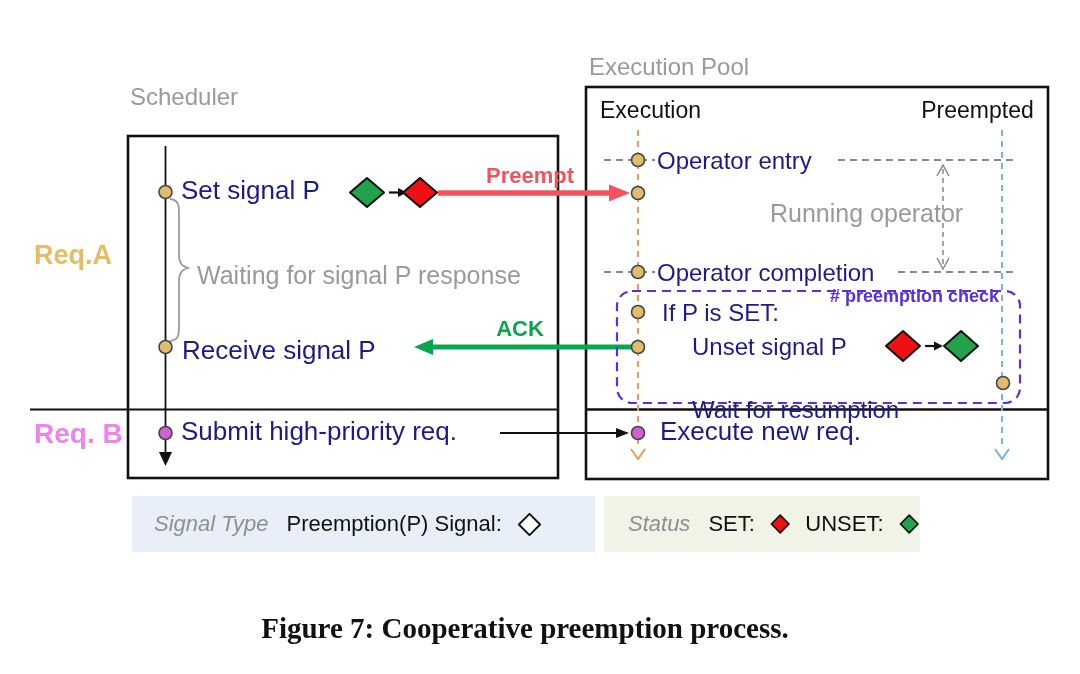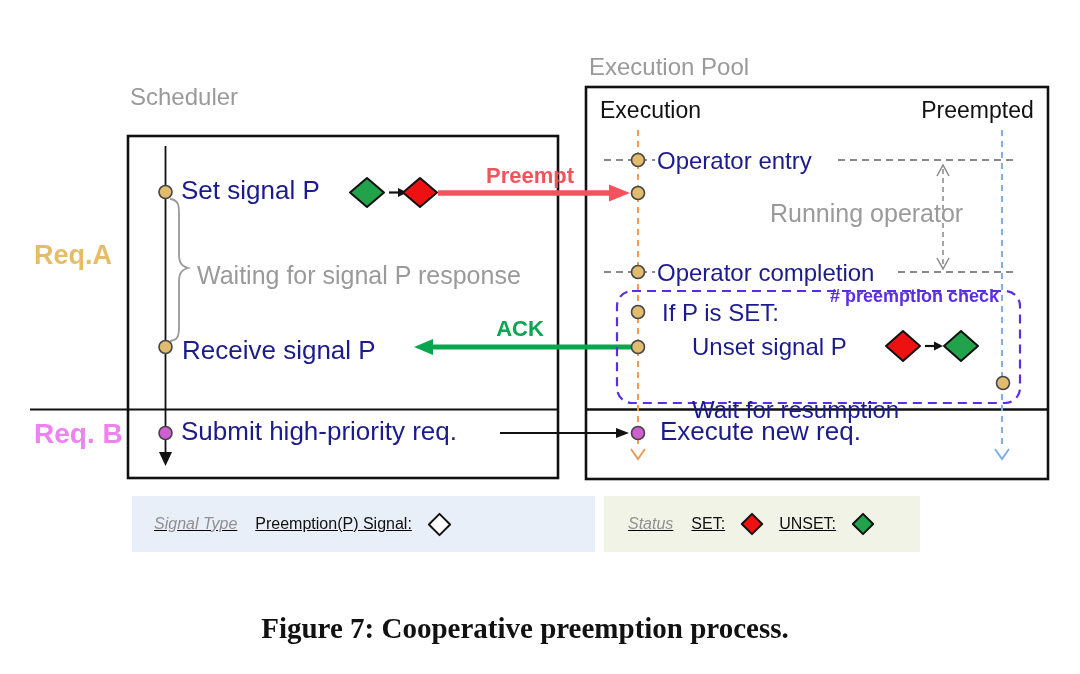--- a/index.html
+++ b/index.html
@@ -13,21 +13,21 @@
   .sz26{font-size:26px;}
   .sz25{font-size:25px;}
   .sz24{font-size:24px;}
   .sz23{font-size:23px;}
   .sz22{font-size:22px;font-weight:bold;}
   .reqA{color:#e6bd66;font-size:27px;font-weight:bold;}
   .reqB{color:#ee82ee;font-size:28px;font-weight:bold;}
   .preempt{color:#f4535e;}
   .ack{color:#0aa64f;}
   .purpletxt{color:#5a2ee2;font-size:18px;}
-  .legend{position:absolute;top:496px;height:56px;display:flex;align-items:center;gap:14px;font-size:16px;text-decoration:underline;}
+  .legend{position:absolute;top:496px;height:56px;display:flex;align-items:center;gap:14px;font-size:22px;}
   .legend .lab{font-style:italic;color:#8f8f8f;margin-right:4px;}
   .legend-blue{left:132px;width:463px;background:#e9eff8;padding-left:22px;box-sizing:border-box;}
   .legend-green{left:604px;width:316px;background:#f0f3e6;padding-left:24px;box-sizing:border-box;}
   .ldia{display:inline-block;vertical-align:middle;}
   .caption{position:absolute;left:0;top:612px;width:1050px;text-align:center;
            font-family:"Liberation Serif", serif;font-weight:bold;font-size:29px;color:#111;}
 </style>
 </head>
 <body>
 

